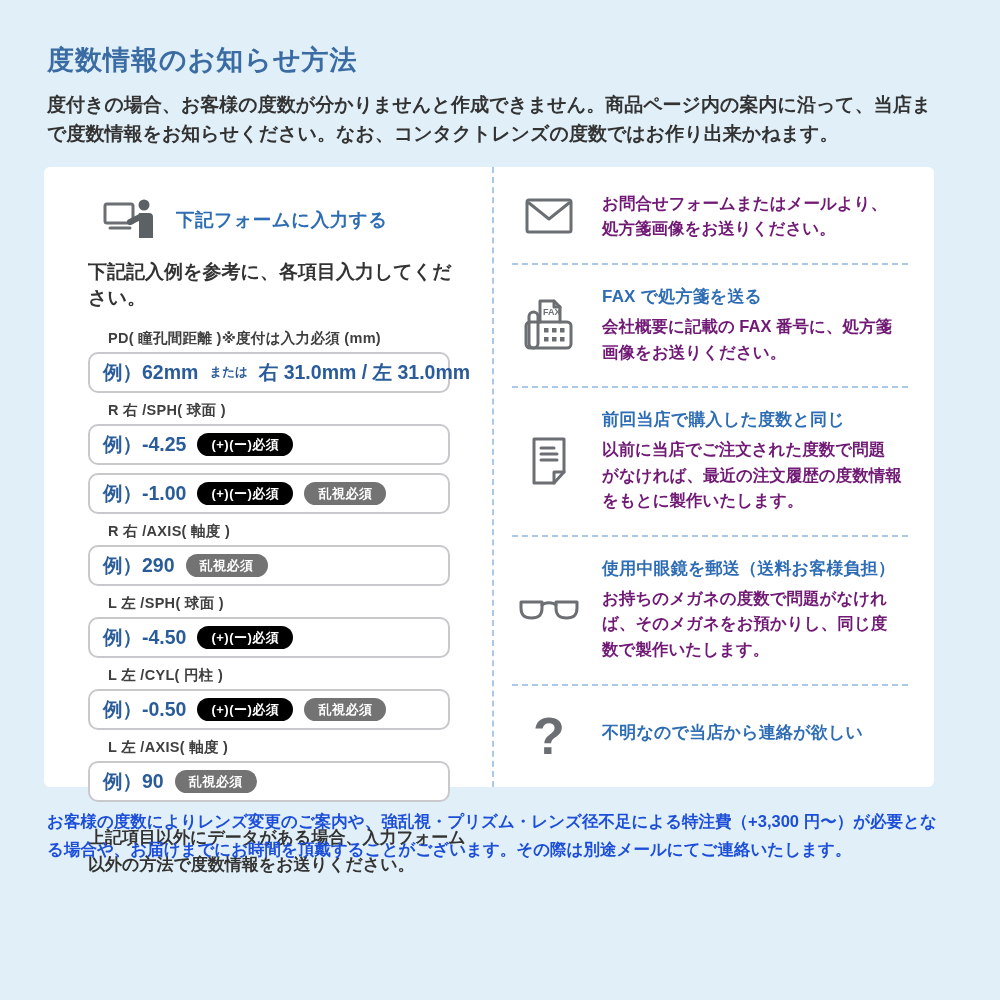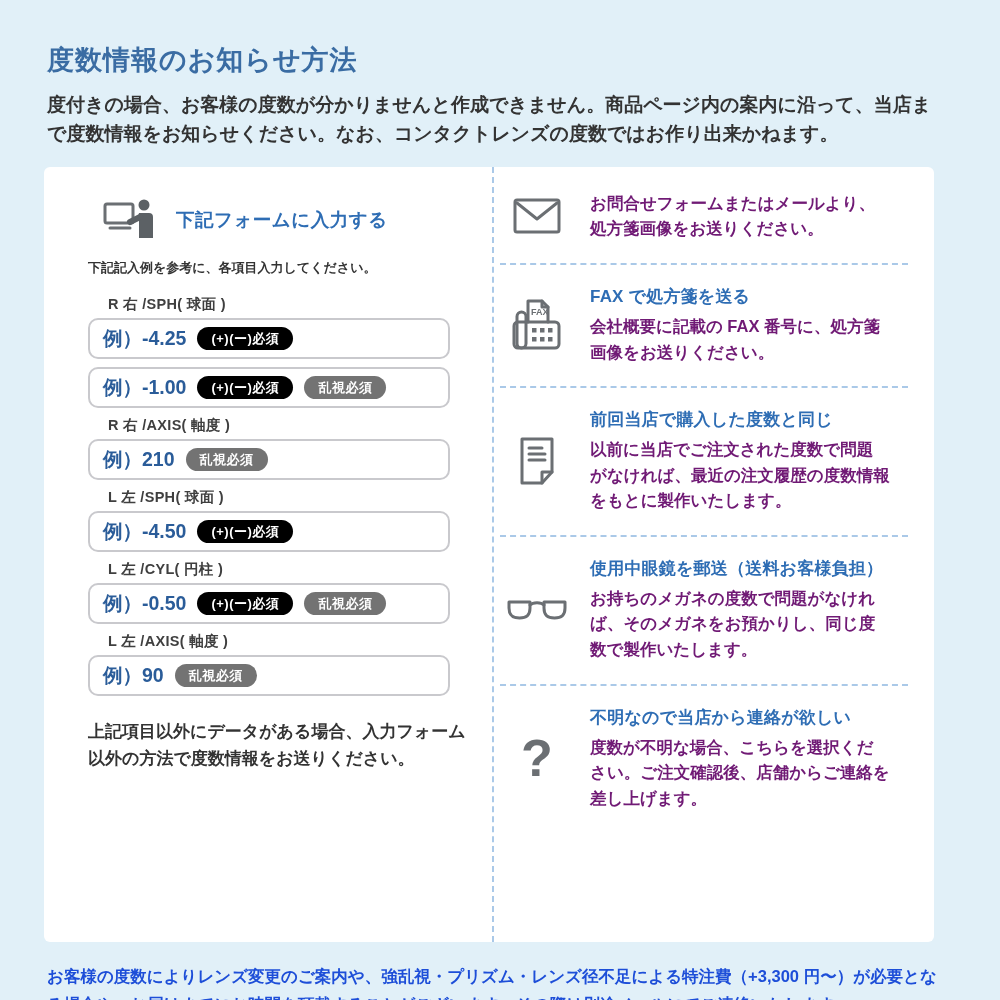--- a/index.html
+++ b/index.html
@@ -14,34 +14,34 @@
   .page-title{
     font-size:27px;font-weight:bold;color:#3a6ca3;
     margin:0 3px 12px 3px;letter-spacing:1px;
   }
   .intro{
     font-size:19px;line-height:1.55;font-weight:600;
     margin:0 3px 18px 3px;color:#333;
   }
   .card{
     background:#fff;border-radius:6px;
-    width:890px;height:775px;
-    display:flex;box-sizing:border-box;
+    width:890px;height:620px;
+    display:flex;box-sizing:border-box;gap:12px;
   }
   
   .left-col{
     width:450px;box-sizing:border-box;
     padding:30px 24px 0 44px;
     border-right:2px dashed #aac9e8;
   }
   .form-header{display:flex;align-items:center;gap:18px;margin-left:14px;}
   .form-header .hd{
     font-size:18.5px;font-weight:bold;color:#2e6db4;letter-spacing:.5px;
   }
-  .form-subtext{font-size:13px;font-weight:600;margin:16px 0 18px 0;}
+  .form-subtext{font-size:19px;font-weight:600;margin:16px 0 18px 0;}
   .field{width:362px;}
   .field-label{
     font-size:14.5px;font-weight:bold;color:#3f3f3f;
     padding-left:20px;margin-bottom:4px;letter-spacing:.3px;
   }
   .field-box{
     box-sizing:border-box;height:41px;
     border:2px solid #c9c9cd;border-radius:10px;background:#fff;
     display:flex;align-items:center;gap:11px;
     padding:0 13px;margin-bottom:8px;
@@ -103,41 +103,49 @@
             <circle class="fl" cx="42" cy="8" r="5.5"></circle>
             <path class="fl" d="M37 16 h10 a4 4 0 0 1 4 4 v21 h-14 v-21 a4 4 0 0 1 0 -4 z"></path>
             <path d="M38 20 L28 25" stroke="#5c6165" stroke-width="6" stroke-linecap="round" fill="none"></path>
           </svg>
         </span>
         <span class="hd">下記フォームに入力する</span>
       </div>
 
       <p class="form-subtext">下記記入例を参考に、各項目入力してください。</p>
 
+      <div class="field">
+        <div class="field-label">PD( 瞳孔間距離 )※度付は入力必須 (mm)</div>
+        <div class="field-box">
+          <span class="ex">例）62mm</span>
+          <span class="ex-small">または</span>
+          <span class="ex">右 31.0mm / 左 31.0mm</span>
+        </div>
+      </div>
 
       <div class="field">
         <div class="field-label">R 右 /SPH( 球面 )</div>
         <div class="field-box">
           <span class="ex">例）-4.25</span>
           <span class="badge blue">(+)(ー)必須</span>
         </div>
       </div>
 
       <div class="field">
         <div class="field-box">
           <span class="ex">例）-1.00</span>
           <span class="badge blue">(+)(ー)必須</span>
           <span class="badge orange">乱視必須</span>
         </div>
       </div>
 
       <div class="field">
         <div class="field-label">R 右 /AXIS( 軸度 )</div>
         <div class="field-box">
-          <span class="ex">例）210</span>
+          <span class="ex">例）290</span>
           <span class="badge orange">乱視必須</span>
         </div>
       </div>
 
       <div class="field">
         <div class="field-label">L 左 /SPH( 球面 )</div>
         <div class="field-box">
           <span class="ex">例）-4.50</span>
           <span class="badge blue">(+)(ー)必須</span>
         </div>
@@ -228,21 +236,20 @@
           <div class="m-body">お持ちのメガネの度数で問題がなければ、そのメガネをお預かりし、同じ度数で製作いたします。</div>
         </div>
       </div>
 
       <div class="method">
         <div class="m-icon">
           <span class="q-glyph">?</span>
         </div>
         <div>
           <div class="m-heading">不明なので当店から連絡が欲しい</div>
-          <div class="m-body">度数が不明な場合、こちらを選択ください。ご注文確認後、店舗からご連絡を差し上げます。</div>
         </div>
       </div>
 
     </div>
   </div>
 
   <p class="page-footer">お客様の度数によりレンズ変更のご案内や、強乱視・プリズム・レンズ径不足による特注費（+3,300 円〜）が必要となる場合や、お届けまでにお時間を頂戴することがございます。その際は別途メールにてご連絡いたします。</p>
 </div>
 
 </body></html>

